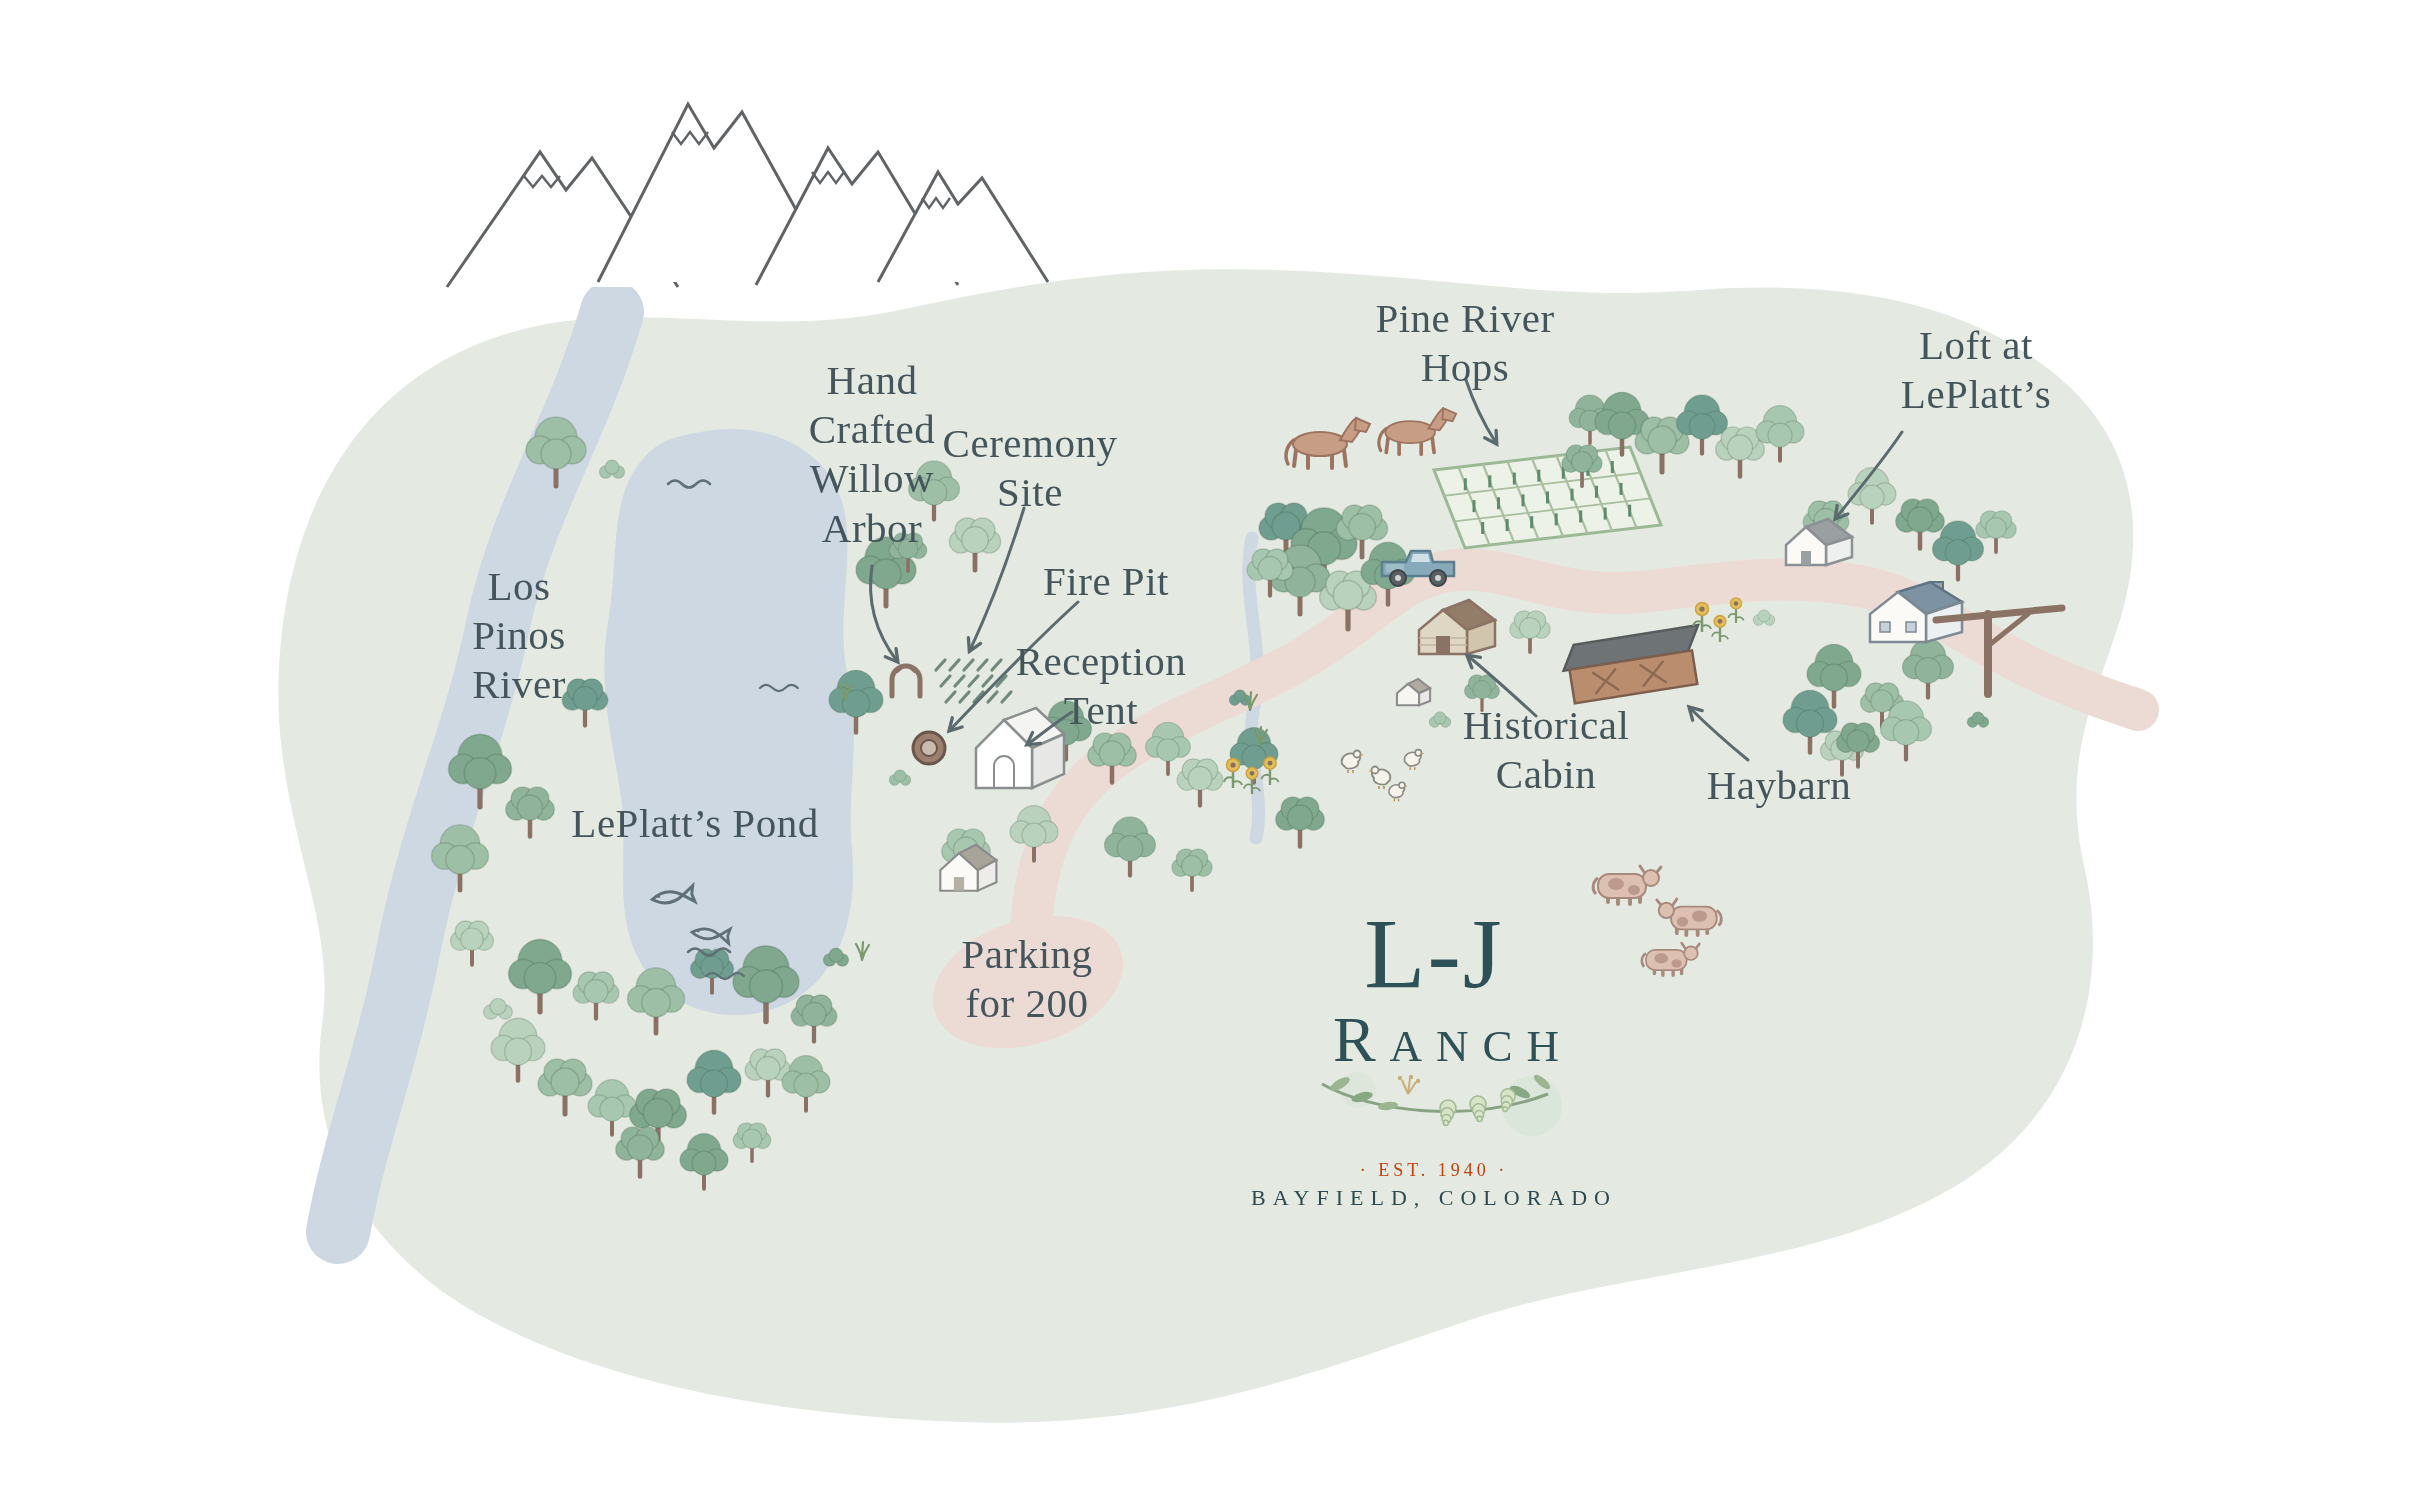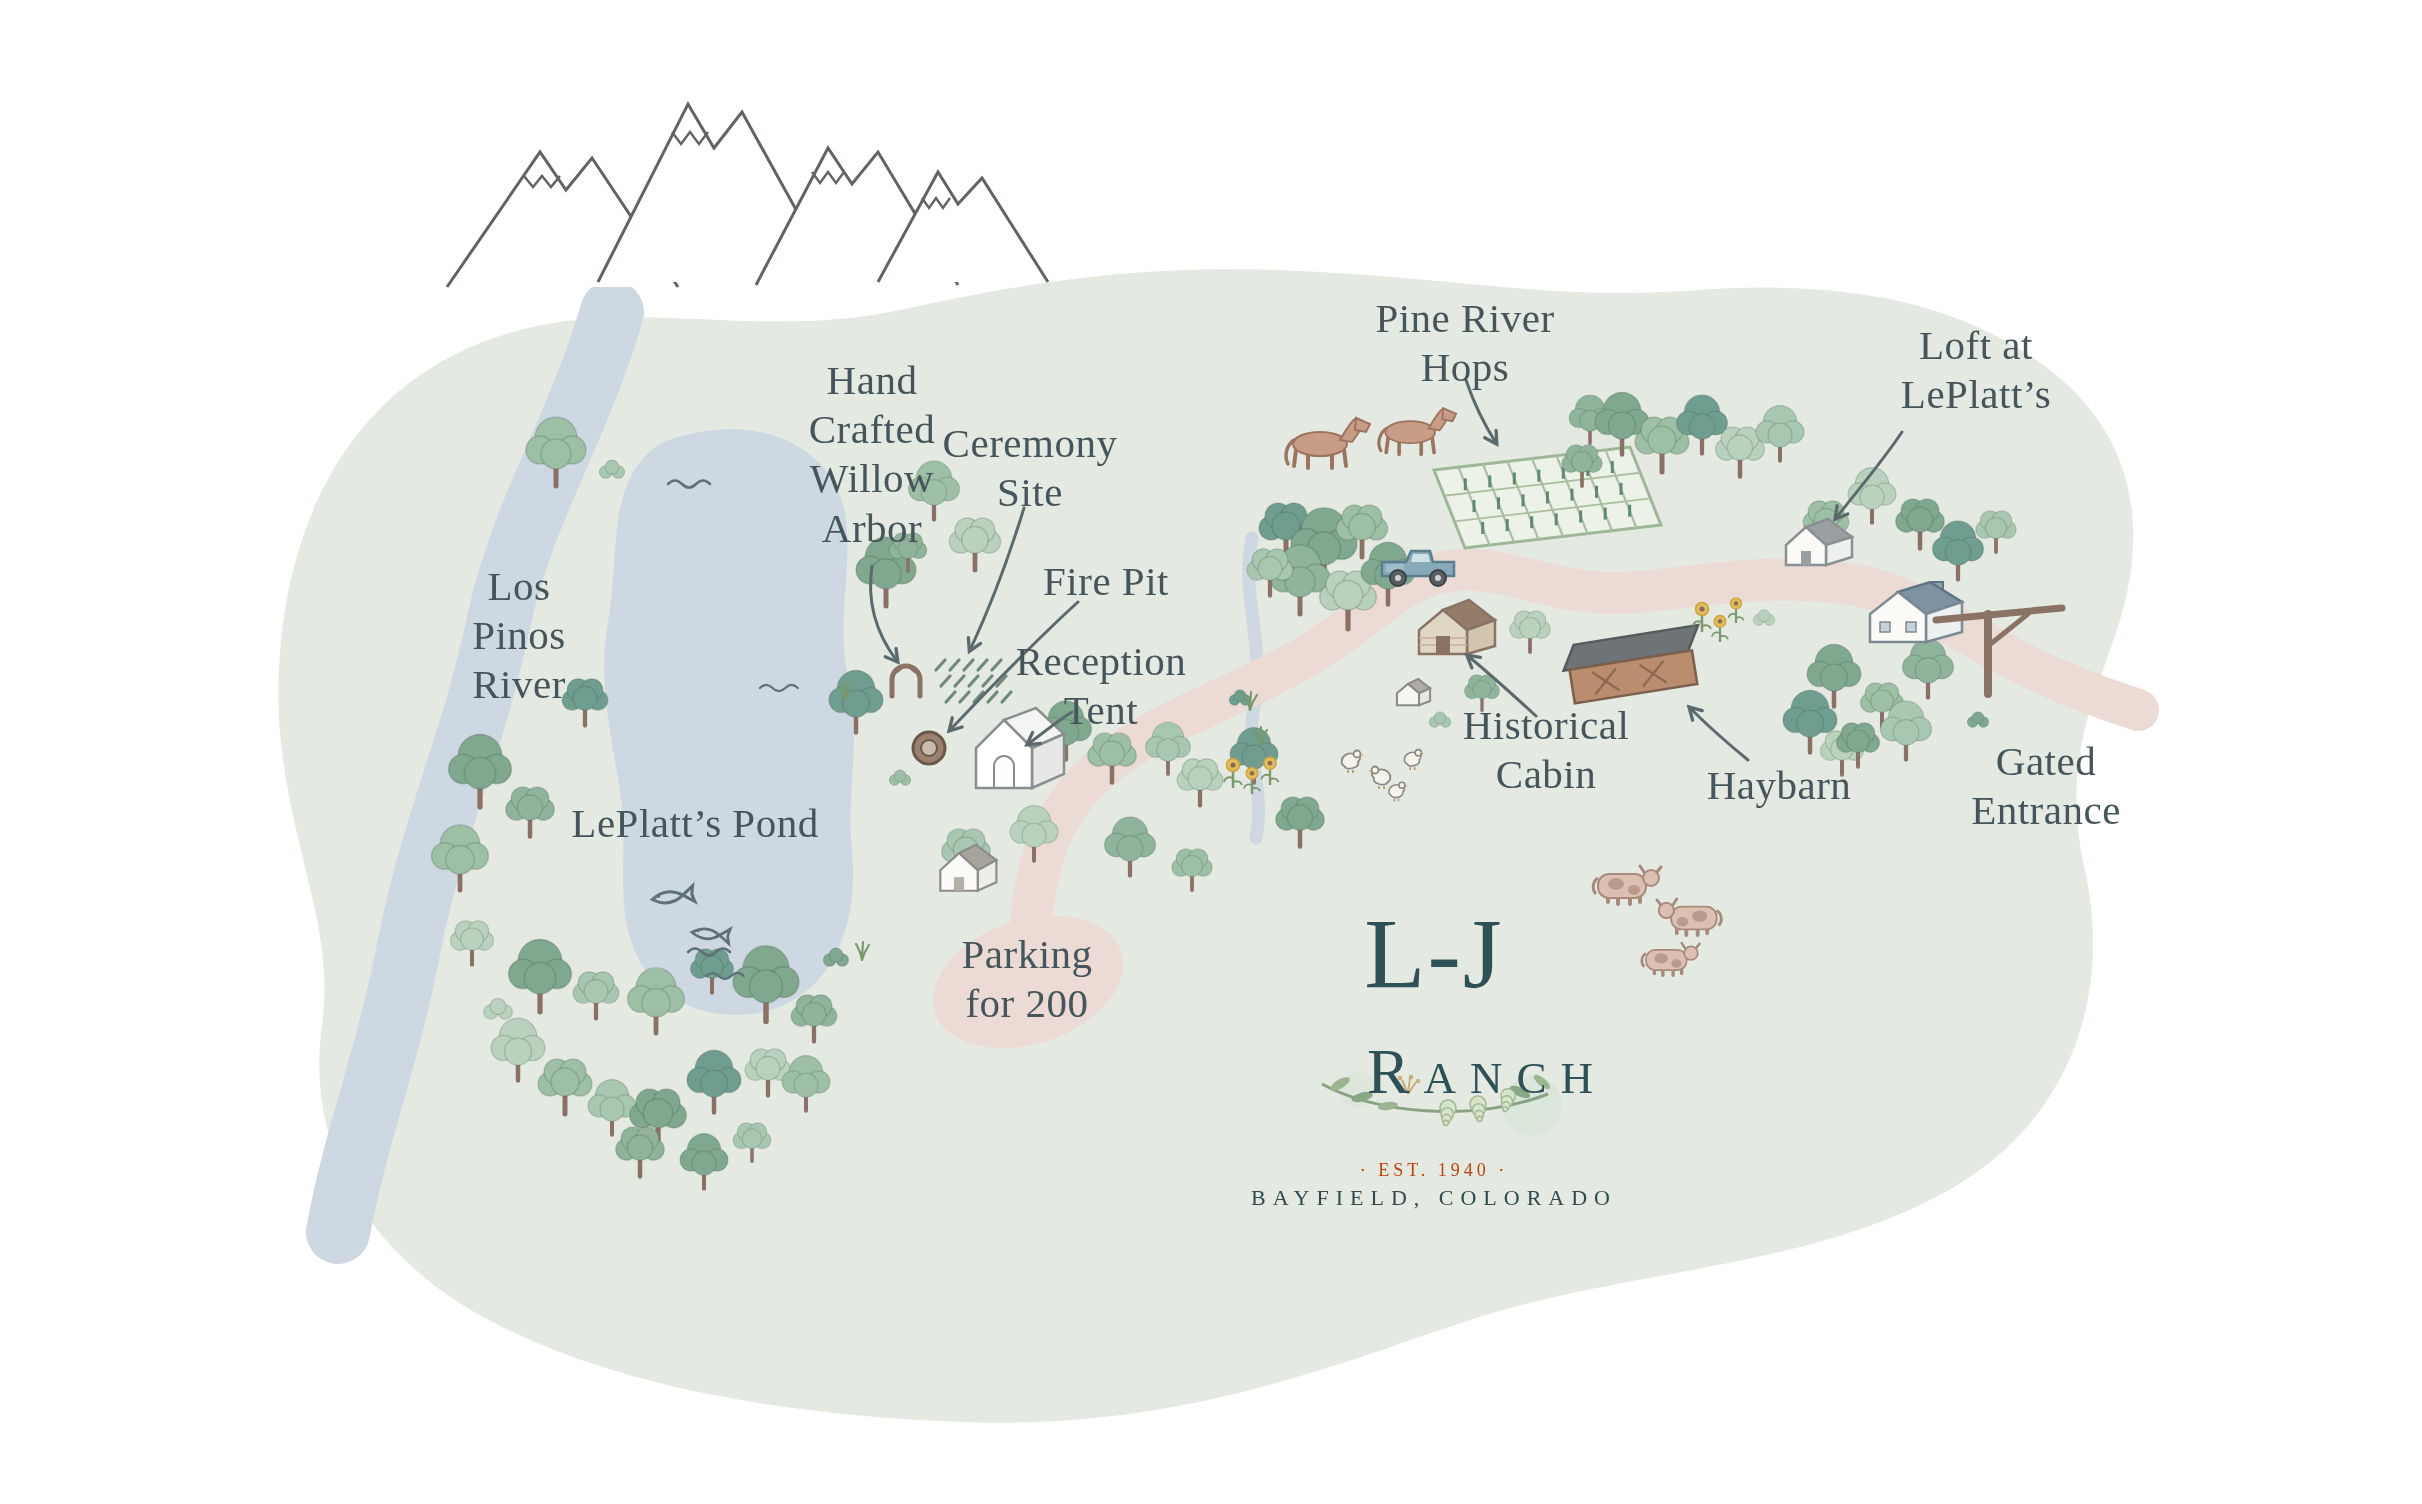--- a/index.html
+++ b/index.html
@@ -396,21 +396,19 @@
 Tent</div>
 <div class="map-label" style="left:1027px;top:979px;">Parking
 for 200</div>
 <div class="map-label" style="left:1465px;top:343px;">Pine River
 Hops</div>
 <div class="map-label" style="left:1546px;top:750px;">Historical
 Cabin</div>
 <div class="map-label" style="left:1779px;top:786px;">Haybarn</div>
 <div class="map-label" style="left:1928px;top:370px;margin-left:48px;">Loft at
 LePlatt’s</div>
-<div class="map-label" style="left:2046px;top:786px;">Gated
-Entrance</div>
 
 <div class="logo-text logo-initials" style="left:1434px;top:953px;">L-J</div>
-<div class="logo-text logo-name" style="left:1480px;top:1040px;margin-top:32px;">Ranch</div>
+<div class="logo-text logo-name" style="left:1446px;top:1040px;">Ranch</div>
 <div class="logo-text logo-est" style="left:1434px;top:1170px;">· EST. 1940 ·</div>
 <div class="logo-text logo-location" style="left:1434px;top:1198px;">BAYFIELD, COLORADO</div>
 
 </div>
 
 </body></html>

